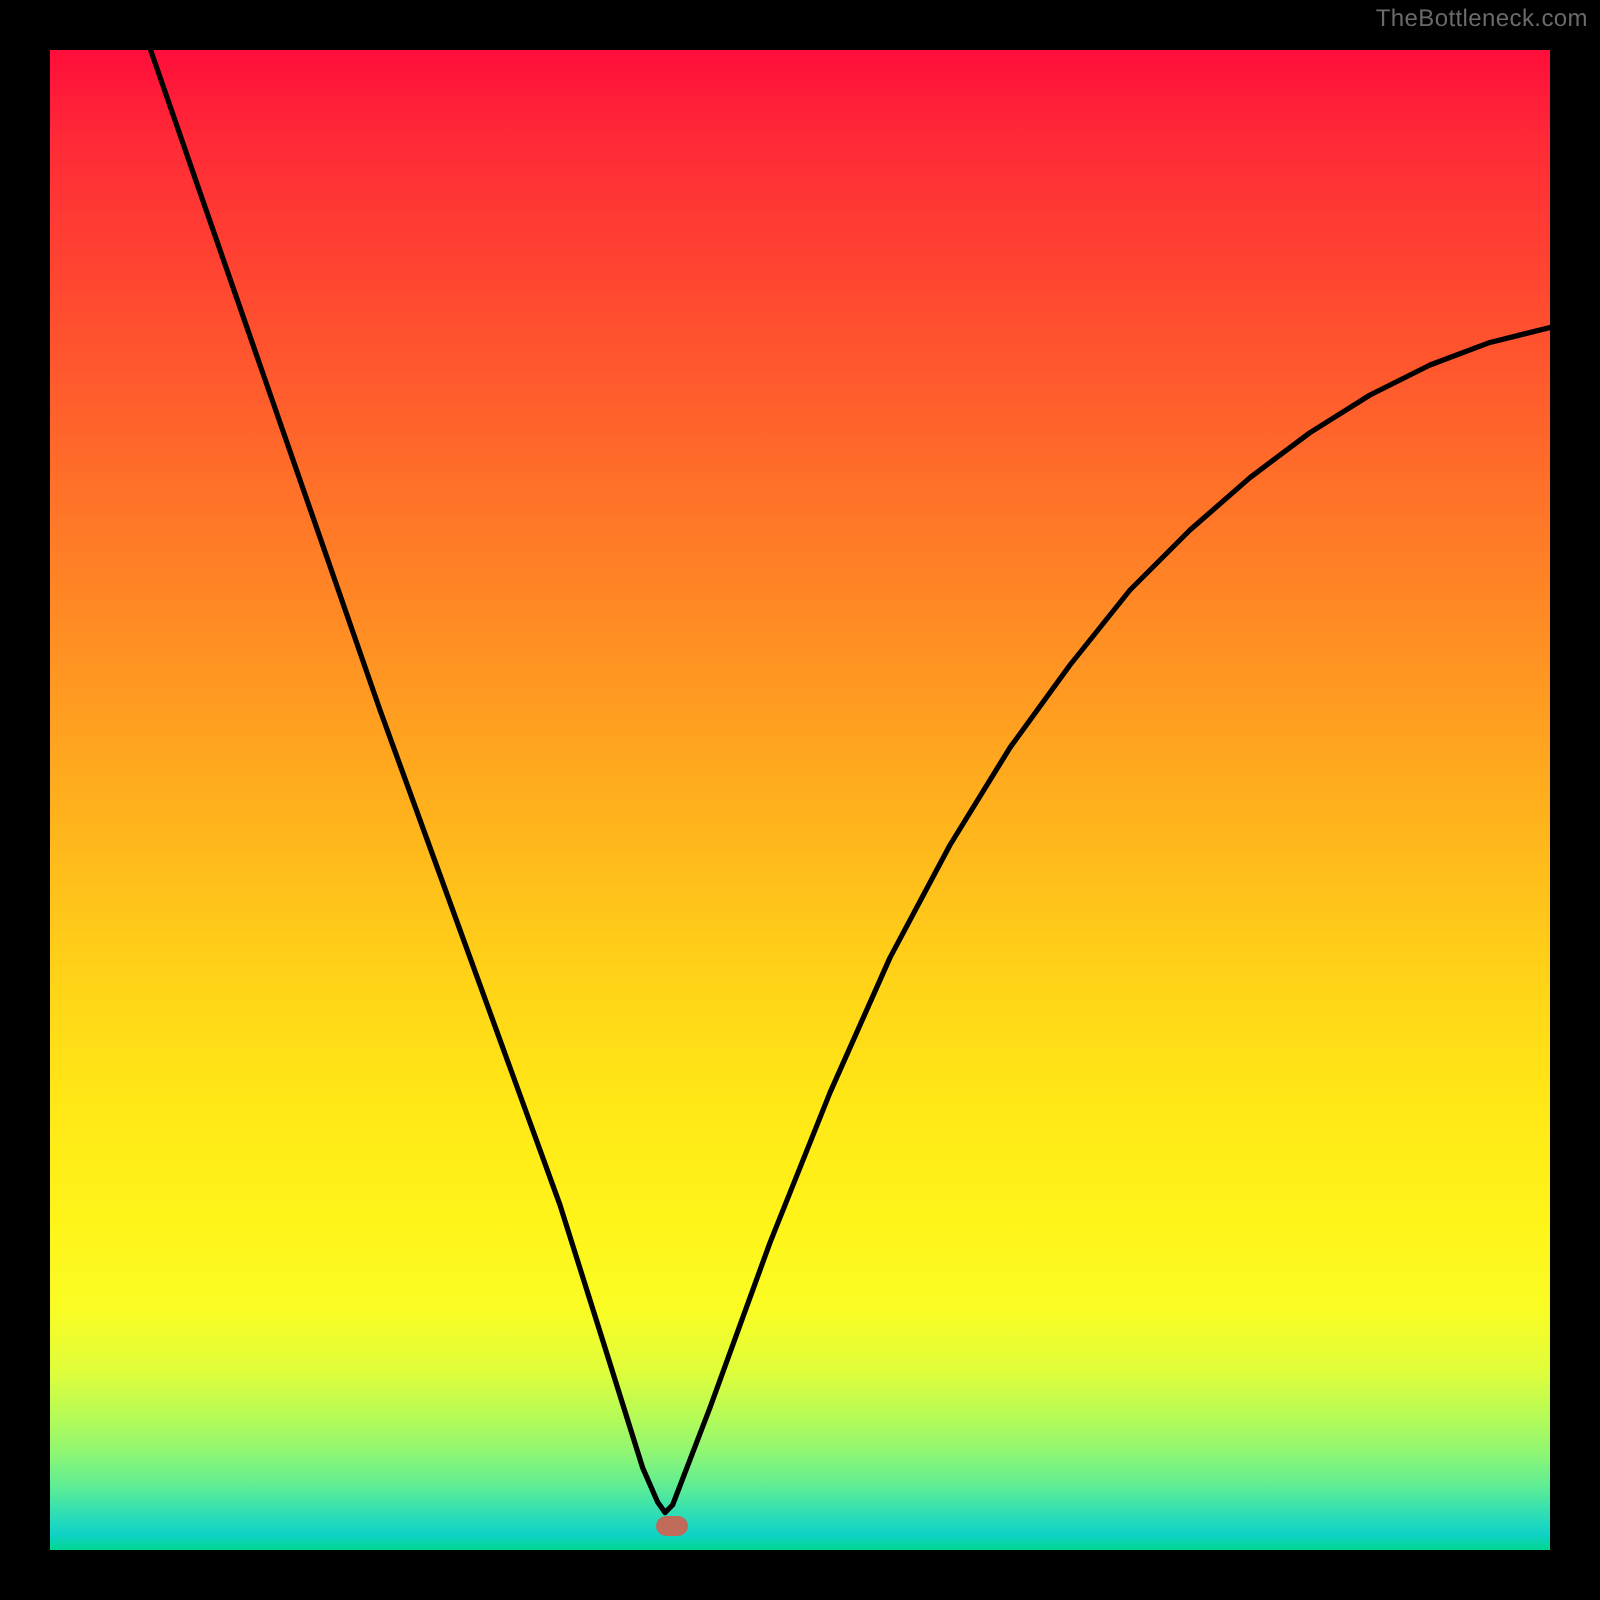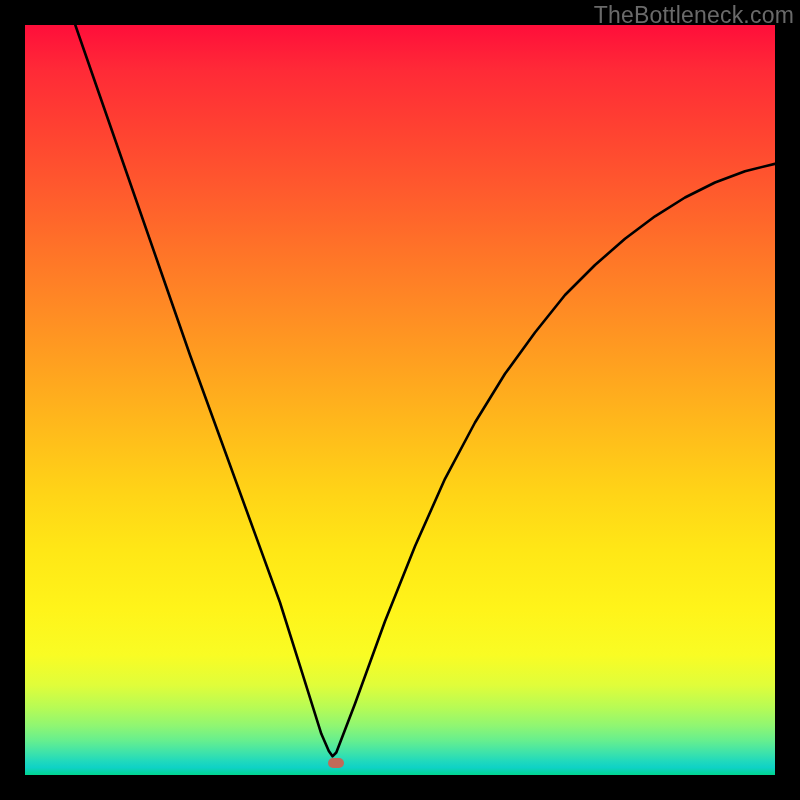--- a/index.html
+++ b/index.html
@@ -63,21 +63,21 @@
     height: 10px;
     background: #c06a5a;
     border-radius: 5px;
     transform: translate(-50%, -50%);
   }
   .watermark {
     position: absolute;
     top: 2px;
     right: 6px;
     color: #6a6a6a;
-    font-size: 23px;
+    font-size: 12px;
     font-weight: 500;
     letter-spacing: 0.2px;
     user-select: none;
   }
 </style>
 </head>
 <body>
 
 <div class="frame">
   <div class="plot-area"></div>

